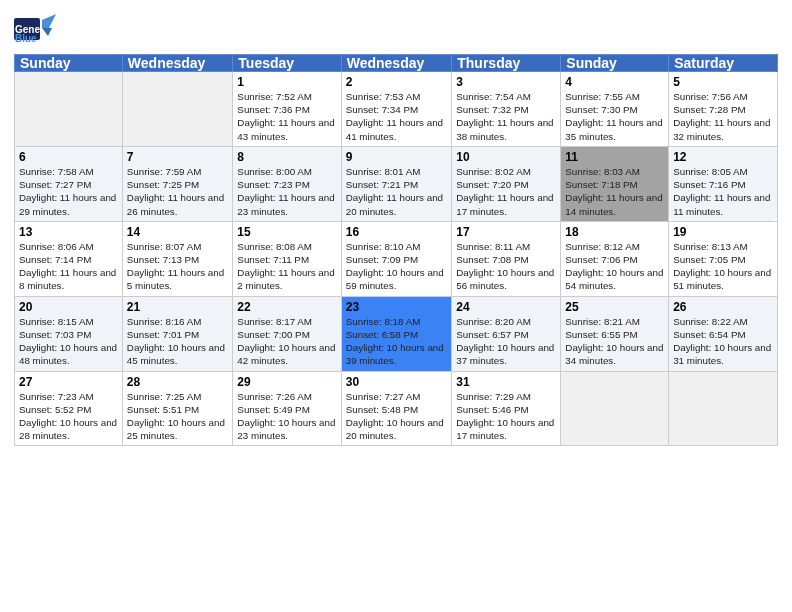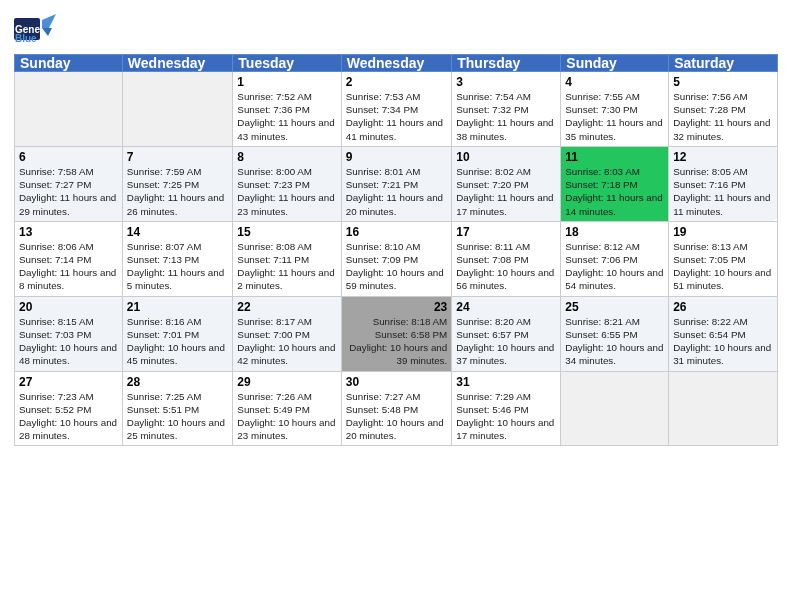--- a/index.html
+++ b/index.html
@@ -157,21 +157,21 @@
             <div class="day-info">Sunrise: 8:00 AM<br>Sunset: 7:23 PM<br>Daylight: 11 hours and 23 minutes.</div>
           </td>
           <td style="background: rgb(240, 244, 248);">
             <span class="day-num">9</span>
             <div class="day-info">Sunrise: 8:01 AM<br>Sunset: 7:21 PM<br>Daylight: 11 hours and 20 minutes.</div>
           </td>
           <td style="background: rgb(240, 244, 248);">
             <span class="day-num">10</span>
             <div class="day-info">Sunrise: 8:02 AM<br>Sunset: 7:20 PM<br>Daylight: 11 hours and 17 minutes.</div>
           </td>
-          <td style="background: #22c55e;">
+          <td style="background: #a3a3a3;">
             <span class="day-num">11</span>
             <div class="day-info">Sunrise: 8:03 AM<br>Sunset: 7:18 PM<br>Daylight: 11 hours and 14 minutes.</div>
           </td>
           <td style="background: rgb(240, 244, 248); border-radius: 7px;">
             <span class="day-num">12</span>
             <div class="day-info">Sunrise: 8:05 AM<br>Sunset: 7:16 PM<br>Daylight: 11 hours and 11 minutes.</div>
           </td>
         </tr>
         <tr>
           <td>
@@ -209,21 +209,21 @@
             <div class="day-info">Sunrise: 8:15 AM<br>Sunset: 7:03 PM<br>Daylight: 10 hours and 48 minutes.</div>
           </td>
           <td style="background: rgb(240, 244, 248);">
             <span class="day-num">21</span>
             <div class="day-info">Sunrise: 8:16 AM<br>Sunset: 7:01 PM<br>Daylight: 10 hours and 45 minutes.</div>
           </td>
           <td style="background: rgb(240, 244, 248); margin-top: 12px;">
             <span class="day-num">22</span>
             <div class="day-info">Sunrise: 8:17 AM<br>Sunset: 7:00 PM<br>Daylight: 10 hours and 42 minutes.</div>
           </td>
-          <td style="background: #a3a3a3; text-align: right;">
+          <td style="background: #3b82f6;">
             <span class="day-num">23</span>
             <div class="day-info">Sunrise: 8:18 AM<br>Sunset: 6:58 PM<br>Daylight: 10 hours and 39 minutes.</div>
           </td>
           <td style="background: rgb(240, 244, 248);">
             <span class="day-num">24</span>
             <div class="day-info">Sunrise: 8:20 AM<br>Sunset: 6:57 PM<br>Daylight: 10 hours and 37 minutes.</div>
           </td>
           <td style="background: rgb(240, 244, 248);">
             <span class="day-num">25</span>
             <div class="day-info">Sunrise: 8:21 AM<br>Sunset: 6:55 PM<br>Daylight: 10 hours and 34 minutes.</div>

